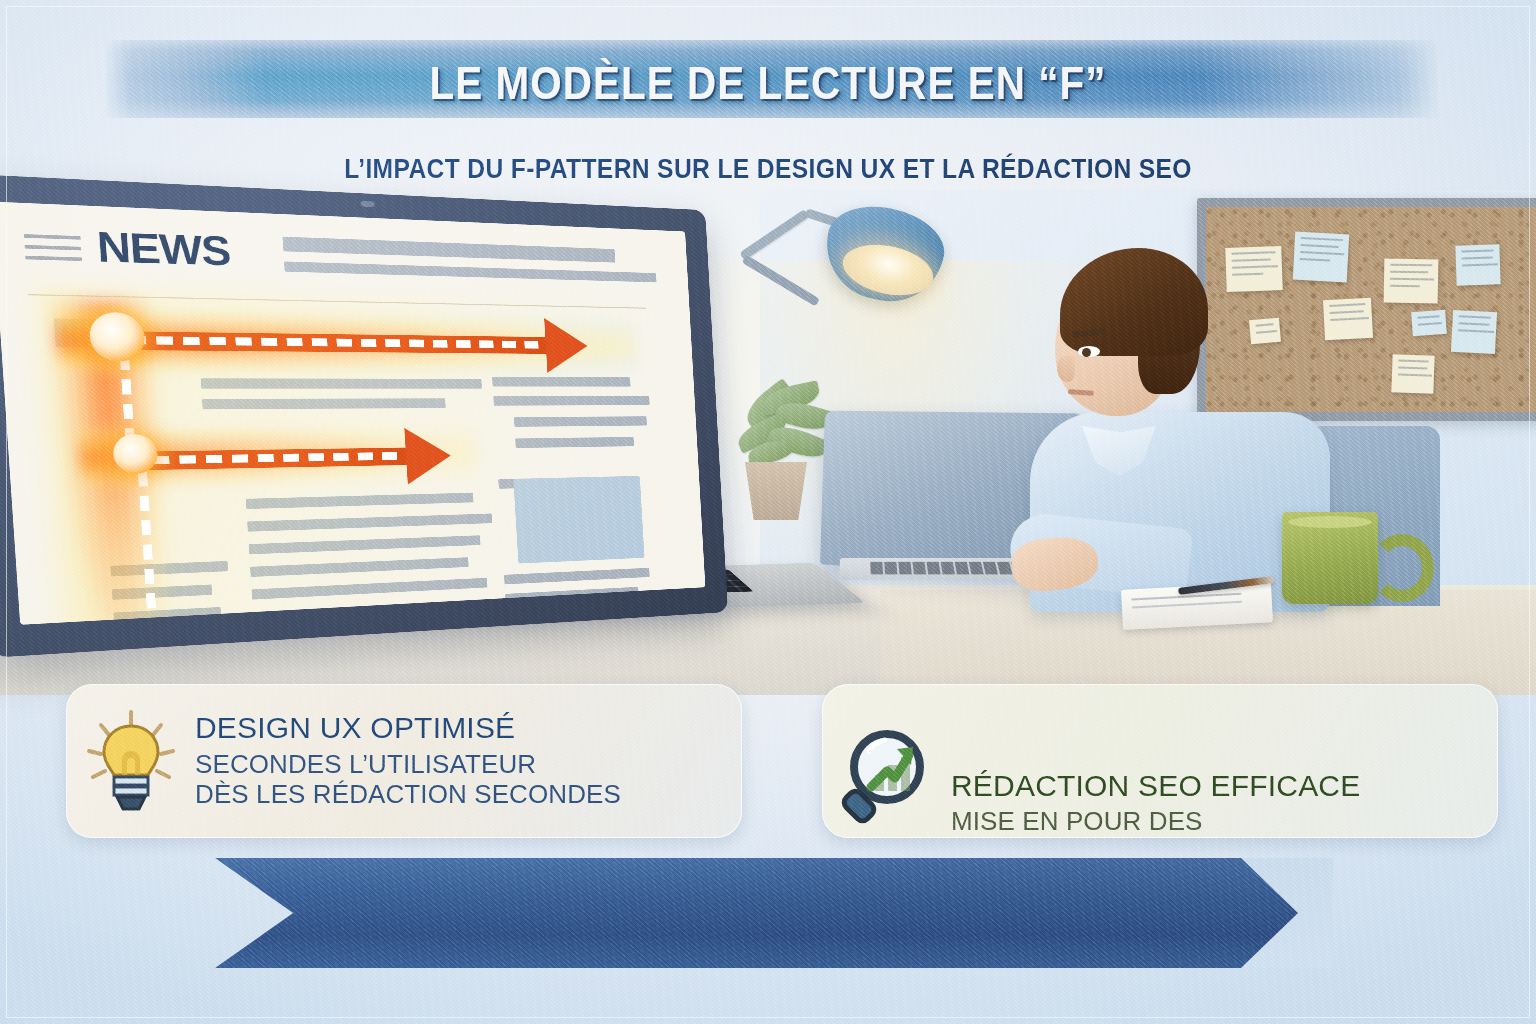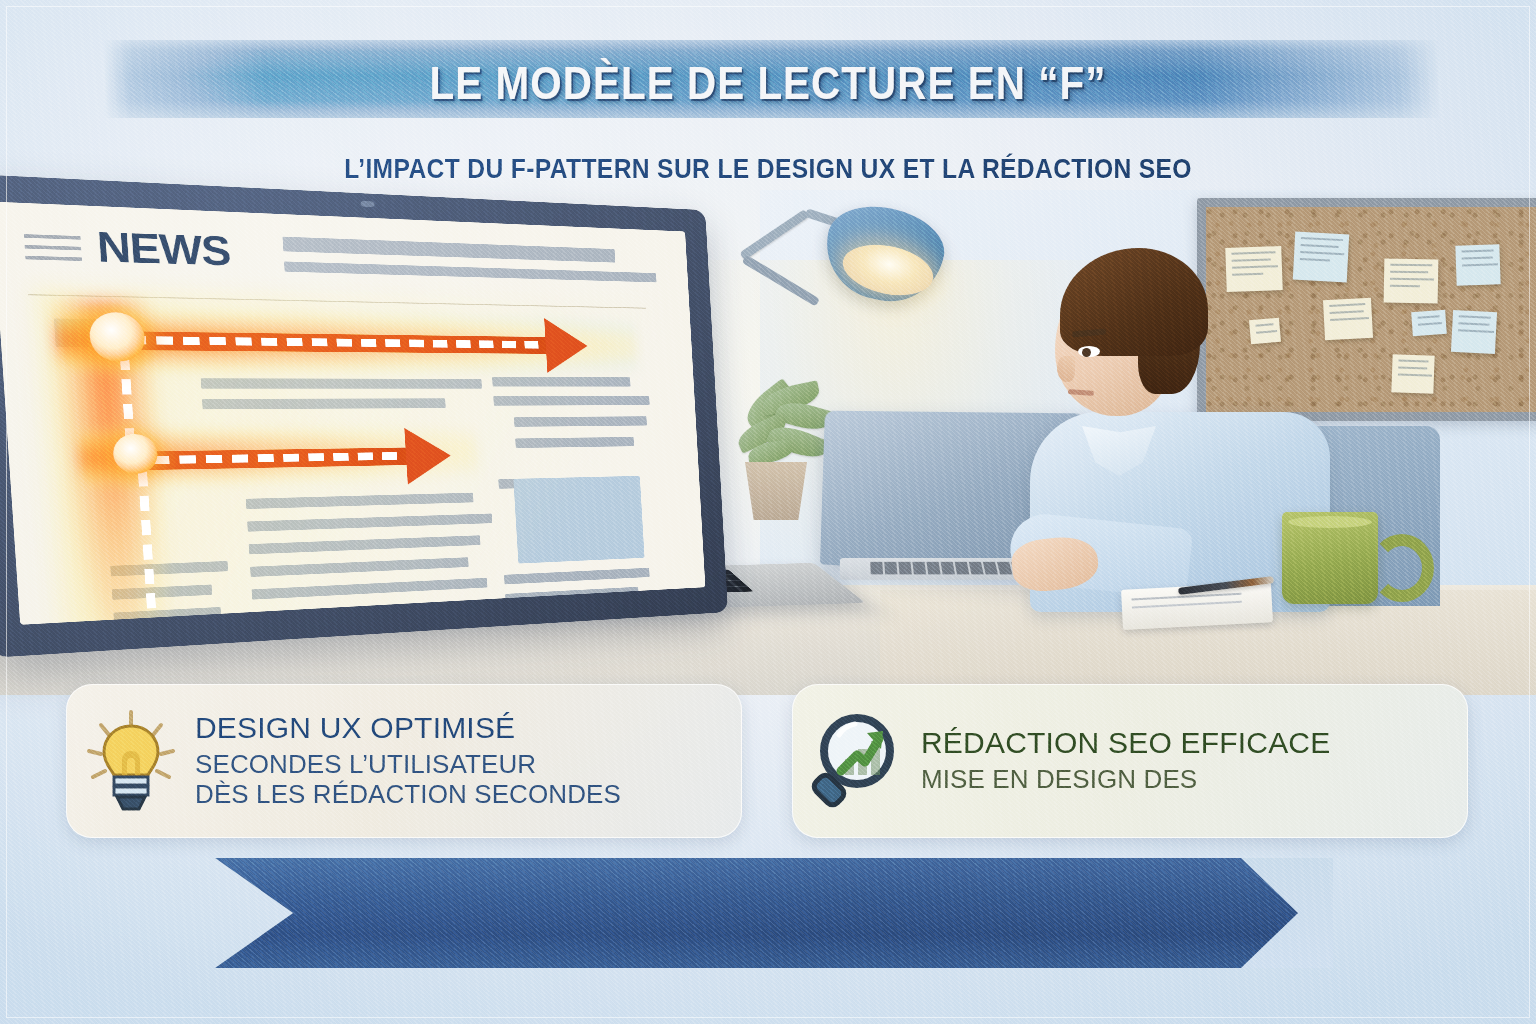--- a/index.html
+++ b/index.html
@@ -210,22 +210,22 @@
     background:#c6d27d;border-radius:50%;}
   .mug-handle{position:absolute;left:1370px;top:344px;width:40px;height:44px;
     border:12px solid #8f a2;border:12px solid #8fa24c;border-left-color:transparent;border-radius:50%;}
 
   
   .cards{position:absolute;left:0;top:684px;width:1536px;height:152px;z-index:14;}
   .card{position:absolute;top:0;height:152px;border-radius:26px;display:flex;align-items:center;
     box-shadow:0 5px 16px rgba(70,95,130,.20);border:1px solid rgba(255,255,255,.75);}
   .card-l{left:66px;width:674px;
     background:linear-gradient(120deg,#f3efe6 0%,#eee9dd 50%,#e6e9ea 100%);}
-  .card-r{left:792px;width:674px;
-    background:linear-gradient(120deg,#f1f1e4 0%,#edeee2 50%,#e7ecea 100%);}
+  .card-r{left:822px;width:674px;
+    background:linear-gradient(120deg,#f1f1e4 0%,#edeee2 50%,#e7ecea 100%);align-items:flex-end;}
   .card-icon{width:128px;height:120px;flex:0 0 128px;display:flex;align-items:center;justify-content:center;}
   .card-text{flex:1;padding-right:18px;}
   .card-h{font-size:30px;font-weight:normal;letter-spacing:.2px;line-height:1.08;margin-bottom:4px;}
   .card-b{font-size:26px;line-height:1.18;letter-spacing:.1px;}
   .h-blue{color:#1e3f6b;} .b-blue{color:#2b4a73;}
   .h-green{color:#2f4a23;} .b-green{color:#4d5c3f;}
 
   
   .ribbon{position:absolute;left:215px;top:858px;width:1116px;height:110px;z-index:16;
     background:linear-gradient(180deg,#40659c 0%,#33558a 35%,#2b4a7c 70%,#35598e 100%);
@@ -448,21 +448,21 @@
             <rect x="66" y="32" width="9" height="34" fill="#6f8f63"></rect>
           </g>
           <path d="M36 62 L52 46 L60 53 L74 30" stroke="#4e8b3f" stroke-width="9" fill="none" stroke-linecap="round" stroke-linejoin="round"></path>
           <path d="M62 24 L78 22 L76 40 Z" fill="#4e8b3f"></path>
           <path d="M34 26c4-6 10-10 16-11" stroke="#ffffff" stroke-width="5" fill="none" stroke-linecap="round" opacity=".85"></path>
           <rect x="14" y="66" width="20" height="30" rx="7" fill="#3d6280" stroke="#24323f" stroke-width="5" transform="rotate(-45 24 81)"></rect>
         </svg>
       </div>
       <div class="card-text">
         <div class="card-h h-green">RÉDACTION SEO EFFICACE</div>
-        <div class="card-b b-green">MISE EN DESIGN DES</div>
+        <div class="card-b b-green">MISE EN POUR DES</div>
       </div>
     </div>
 
   </div>
 
   <div class="ribbon"></div>
   <div class="ribbon-clipR"></div>
 </div>
 
 </body></html>

